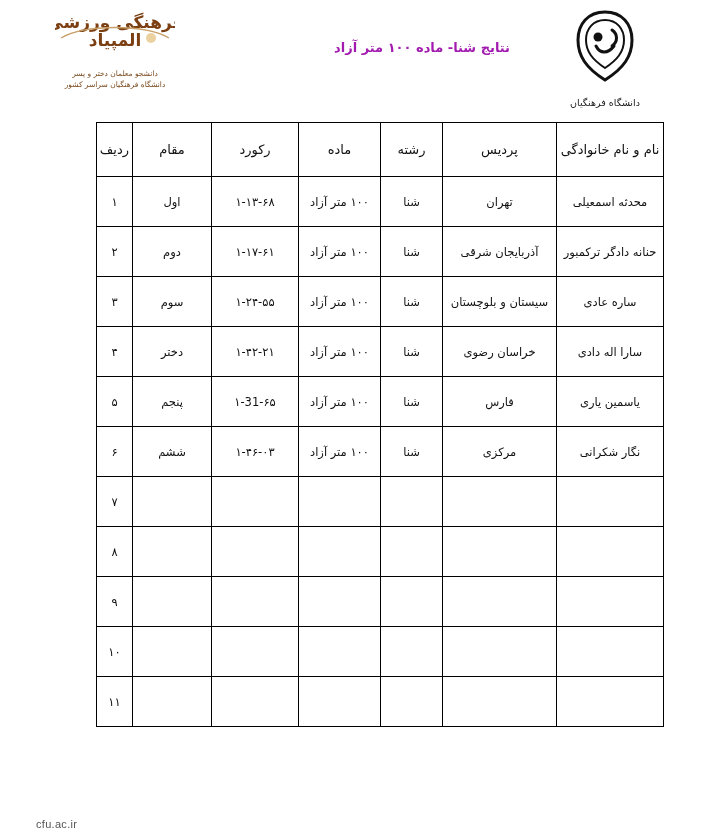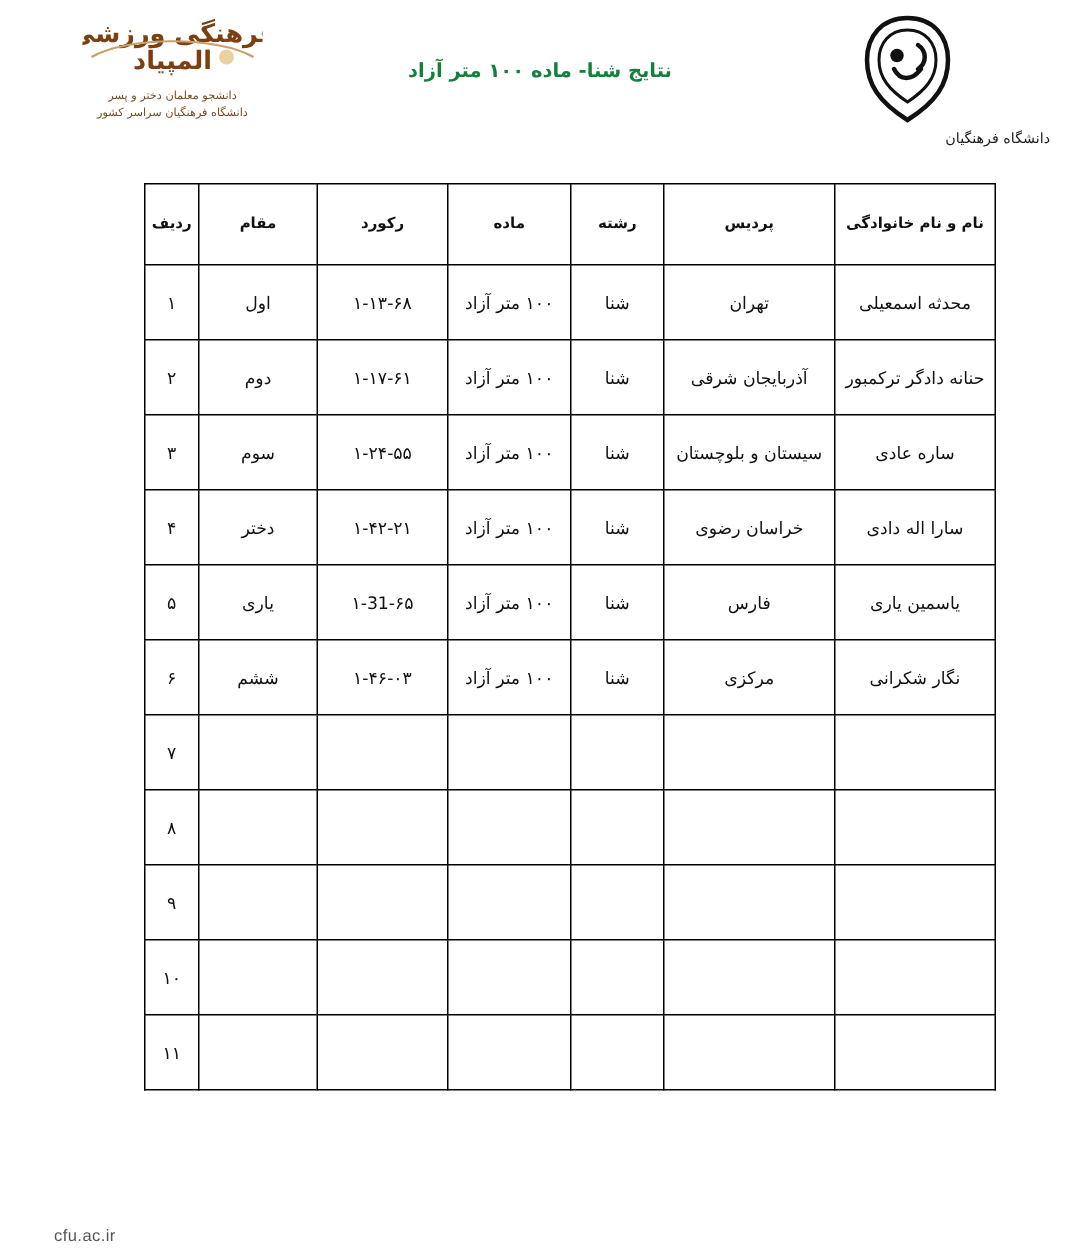--- a/index.html
+++ b/index.html
@@ -28,50 +28,50 @@
     position: relative;
     height: 110px;
     display: flex;
     align-items: flex-start;
     justify-content: space-between;
     padding: 8px 20px 0 20px;
   }
 
   .logo-block {
     width: 190px;
-    text-align: right;
+    text-align: center;
     padding-top: 2px;
   }
   .logo-block.right { order: 0; }
 
   .logo-mark {
     display: block;
     margin: 0 auto;
   }
 
   .logo-caption {
     font-size: 9.5px;
     line-height: 1.35;
     color: #1a1a1a;
-    margin-top: 3px;
+    margin-top: 13px;
     letter-spacing: 0.2px;
     white-space: pre-line;
   }
   .logo-caption.small {
     font-size: 7.5px;
     color: #7a4a1e;
     line-height: 1.4;
   }
 
   .doc-title {
     flex: 1;
-    text-align: center;
+    text-align: right;
     font-size: 13px;
     font-weight: bold;
-    color: #15803d;
+    color: #a21caf;
     padding-top: 32px;
     letter-spacing: 0.3px;
   }
 
   .cfu-logo-wrap {
     width: 190px;
     text-align: center;
   }
 
   
@@ -91,22 +91,22 @@
   table.results td {
     border: 1.6px solid #000000;
     height: 50px;
     text-align: center;
     vertical-align: middle;
     font-size: 11.5px;
     color: #111;
     padding: 2px 3px;
   }
   table.results th {
-    font-weight: bold;
-    font-size: 10px;
+    font-weight: normal;
+    font-size: 13px;
     height: 54px;
   }
   table.results td.empty { height: 50px; }
 
   
   col.c-name   { width: 107px; }
   col.c-pardis { width: 114px; }
   col.c-reshte { width: 62px; }
   col.c-made   { width: 82px; }
   col.c-record { width: 87px; }
@@ -217,21 +217,21 @@
           <td class="num">۱-۴۲-۲۱</td>
           <td>دختر</td>
           <td class="num">۴</td>
         </tr>
         <tr>
           <td>یاسمین یاری</td>
           <td>فارس</td>
           <td>شنا</td>
           <td>۱۰۰ متر آزاد</td>
           <td class="num">۱-31-۶۵</td>
-          <td>یاری</td>
+          <td>پنجم</td>
           <td class="num">۵</td>
         </tr>
         <tr>
           <td>نگار شکرانی</td>
           <td>مرکزی</td>
           <td>شنا</td>
           <td>۱۰۰ متر آزاد</td>
           <td class="num">۱-۴۶-۰۳</td>
           <td>ششم</td>
           <td class="num">۶</td>

